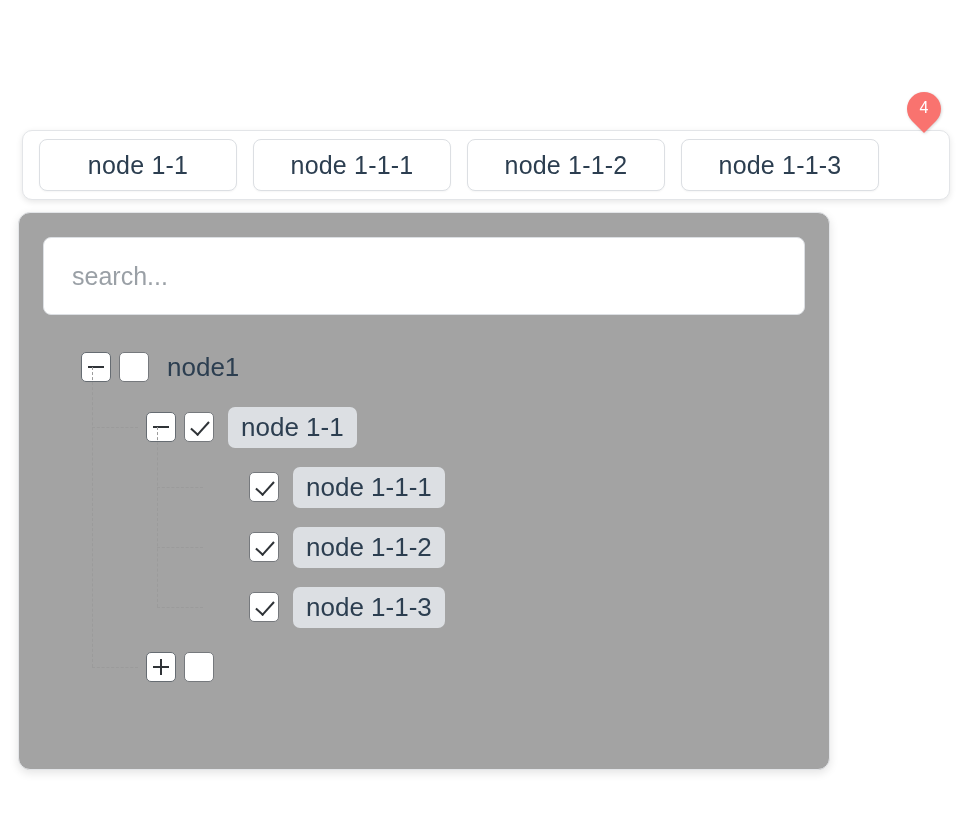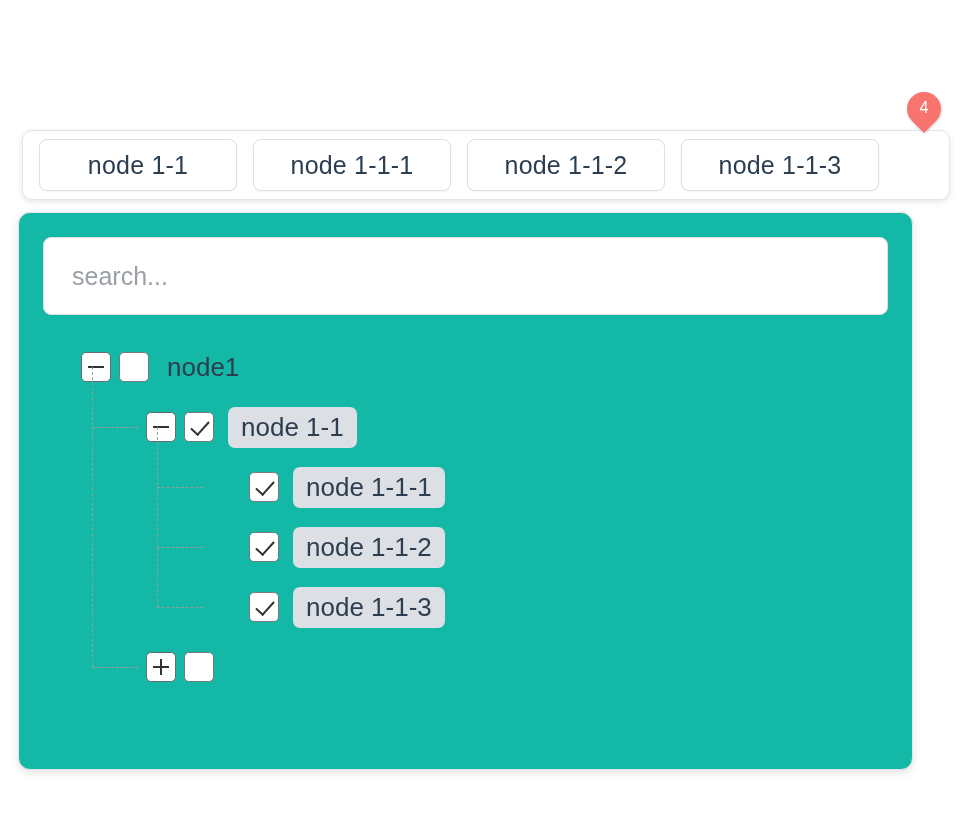--- a/index.html
+++ b/index.html
@@ -71,23 +71,23 @@
     text-align: center;
     color: #ffffff;
     font-size: 16px;
   }
 
   
   .tree-panel {
     position: absolute;
     left: 18px;
     top: 212px;
-    width: 895px;
+    width: 812px;
     height: 558px;
-    background: #14b8a6;
+    background: #a3a3a3;
     border: 1px solid #e3e5e8;
     border-radius: 12px;
     box-shadow: 0 3px 10px rgba(0,0,0,0.11);
   }
 
   .search-wrap { padding: 24px 24px 0 24px; }
   .search-input {
     width: 100%;
     height: 78px;
     border: 1px solid #dcdfe3;

